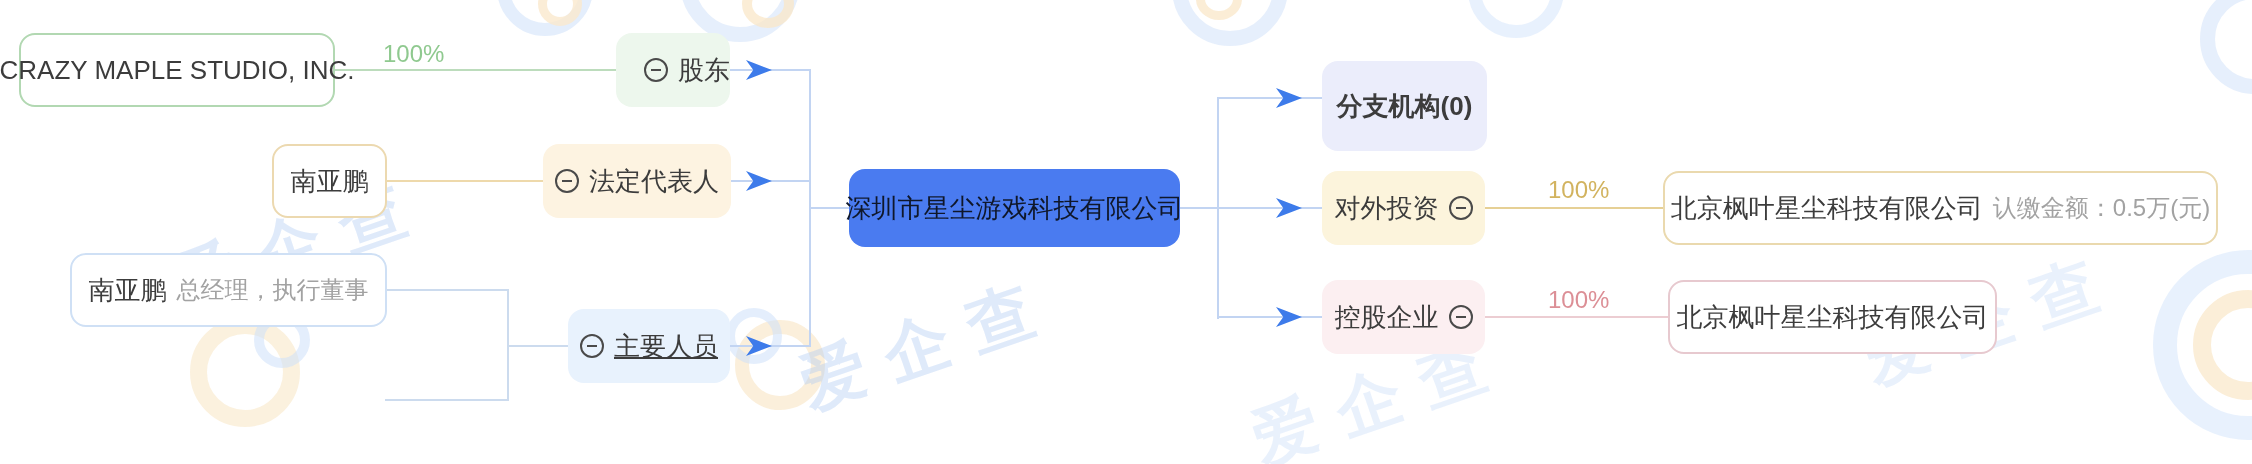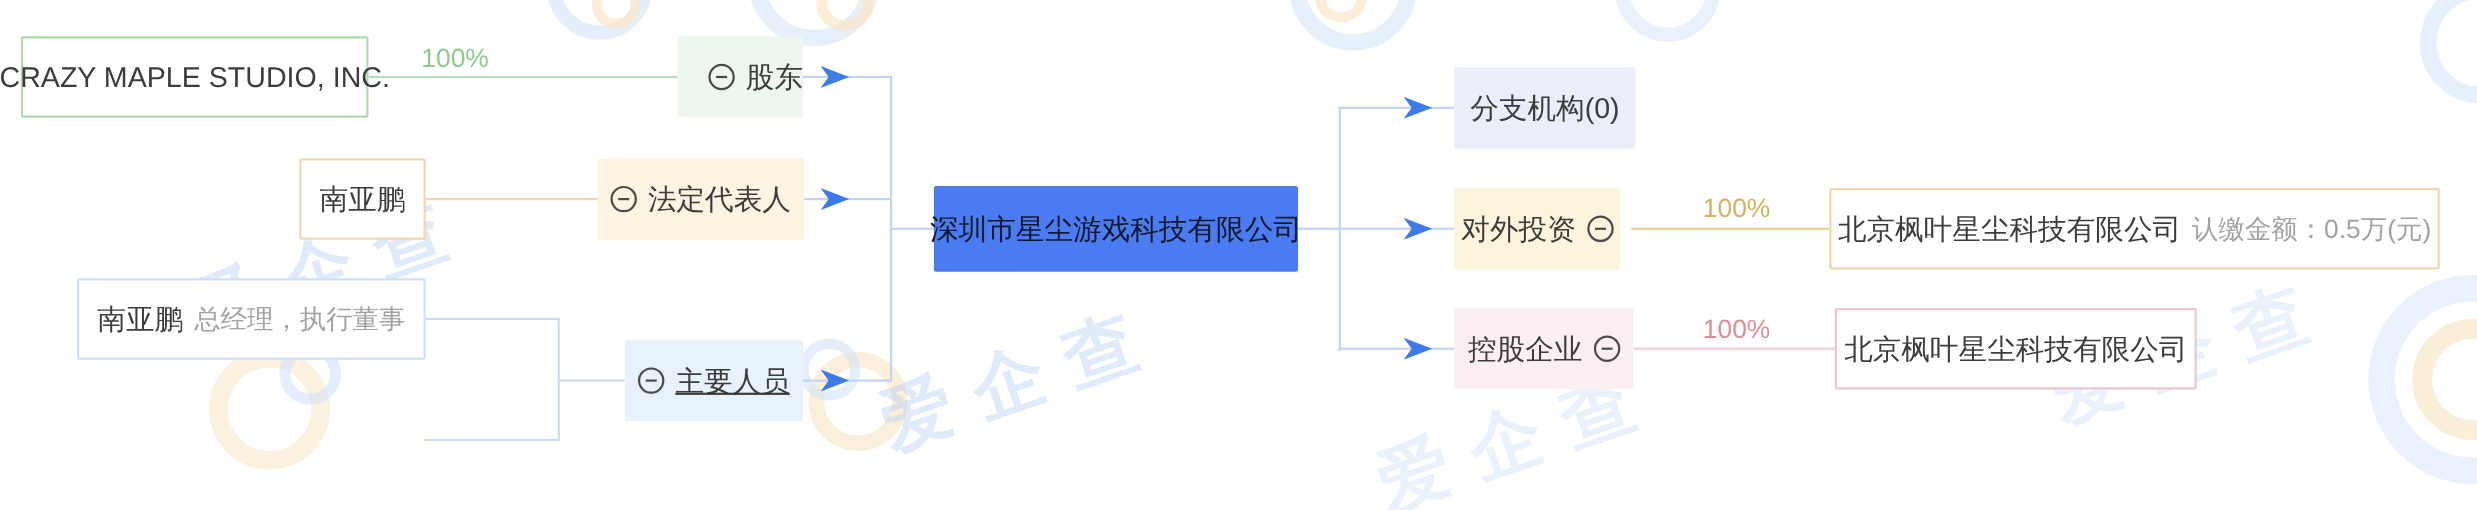--- a/index.html
+++ b/index.html
@@ -27,21 +27,21 @@
     position:absolute;z-index:2;width:26px;height:20px;background:#3d7bea;
     clip-path:polygon(0% 0%,100% 50%,0% 100%,28% 50%);
   }
   
   .pct{position:absolute;z-index:2;font-size:24px;line-height:24px;}
   .pct-green{color:#8fc98f;}
   .pct-gold{color:#d2b35f;}
   .pct-pink{color:#dc8f96;}
   
   .node{
-    position:absolute;z-index:3;box-sizing:border-box;border-radius:2px;
+    position:absolute;z-index:3;box-sizing:border-box;border-radius:16px;
     display:flex;align-items:center;justify-content:center;
     font-size:26px;color:#3c3c3c;white-space:nowrap;background:#fff;cursor:pointer;
   }
   .bd-green{border:2px solid #b2d8b2;}
   .bd-cream{border:2px solid #ecd9b0;}
   .bd-blue{border:2px solid #cfe0f5;}
   .bd-gold{border:2px solid #ead9ae;}
   .bd-pink{border:2px solid #e7c9cf;}
   .bg-green{background:#edf7ed;justify-content:flex-end;}
   .bg-cream{background:#fdf3e1;}
@@ -160,25 +160,25 @@
     <span class="cicon icon-l">
         <span class="dash"></span>
       </span>
     <span>主要人员</span>
   </div>
 
   <div class="node node-main" style="left:849px;top:169px;width:331px;height:78px;">
     <span>深圳市星尘游戏科技有限公司</span>
   </div>
 
-  <div class="node bg-lav" style="left:1322px;top:61px;width:165px;height:74px;">
+  <div class="node bg-lav" style="left:1322px;top:61px;width:165px;height:90px;font-weight:bold;">
     <span>分支机构(0)</span>
   </div>
 
-  <div class="node bg-gold" style="left:1322px;top:171px;width:151px;height:74px;align-items:center;">
+  <div class="node bg-gold" style="left:1322px;top:171px;width:163px;height:74px;align-items:center;">
     <span>对外投资</span>
     <span class="cicon icon-r">
         <span class="dash"></span>
       </span>
   </div>
 
   <div class="node bg-pink" style="left:1322px;top:280px;width:163px;height:74px;">
     <span>控股企业</span>
     <span class="cicon icon-r">
         <span class="dash"></span>

